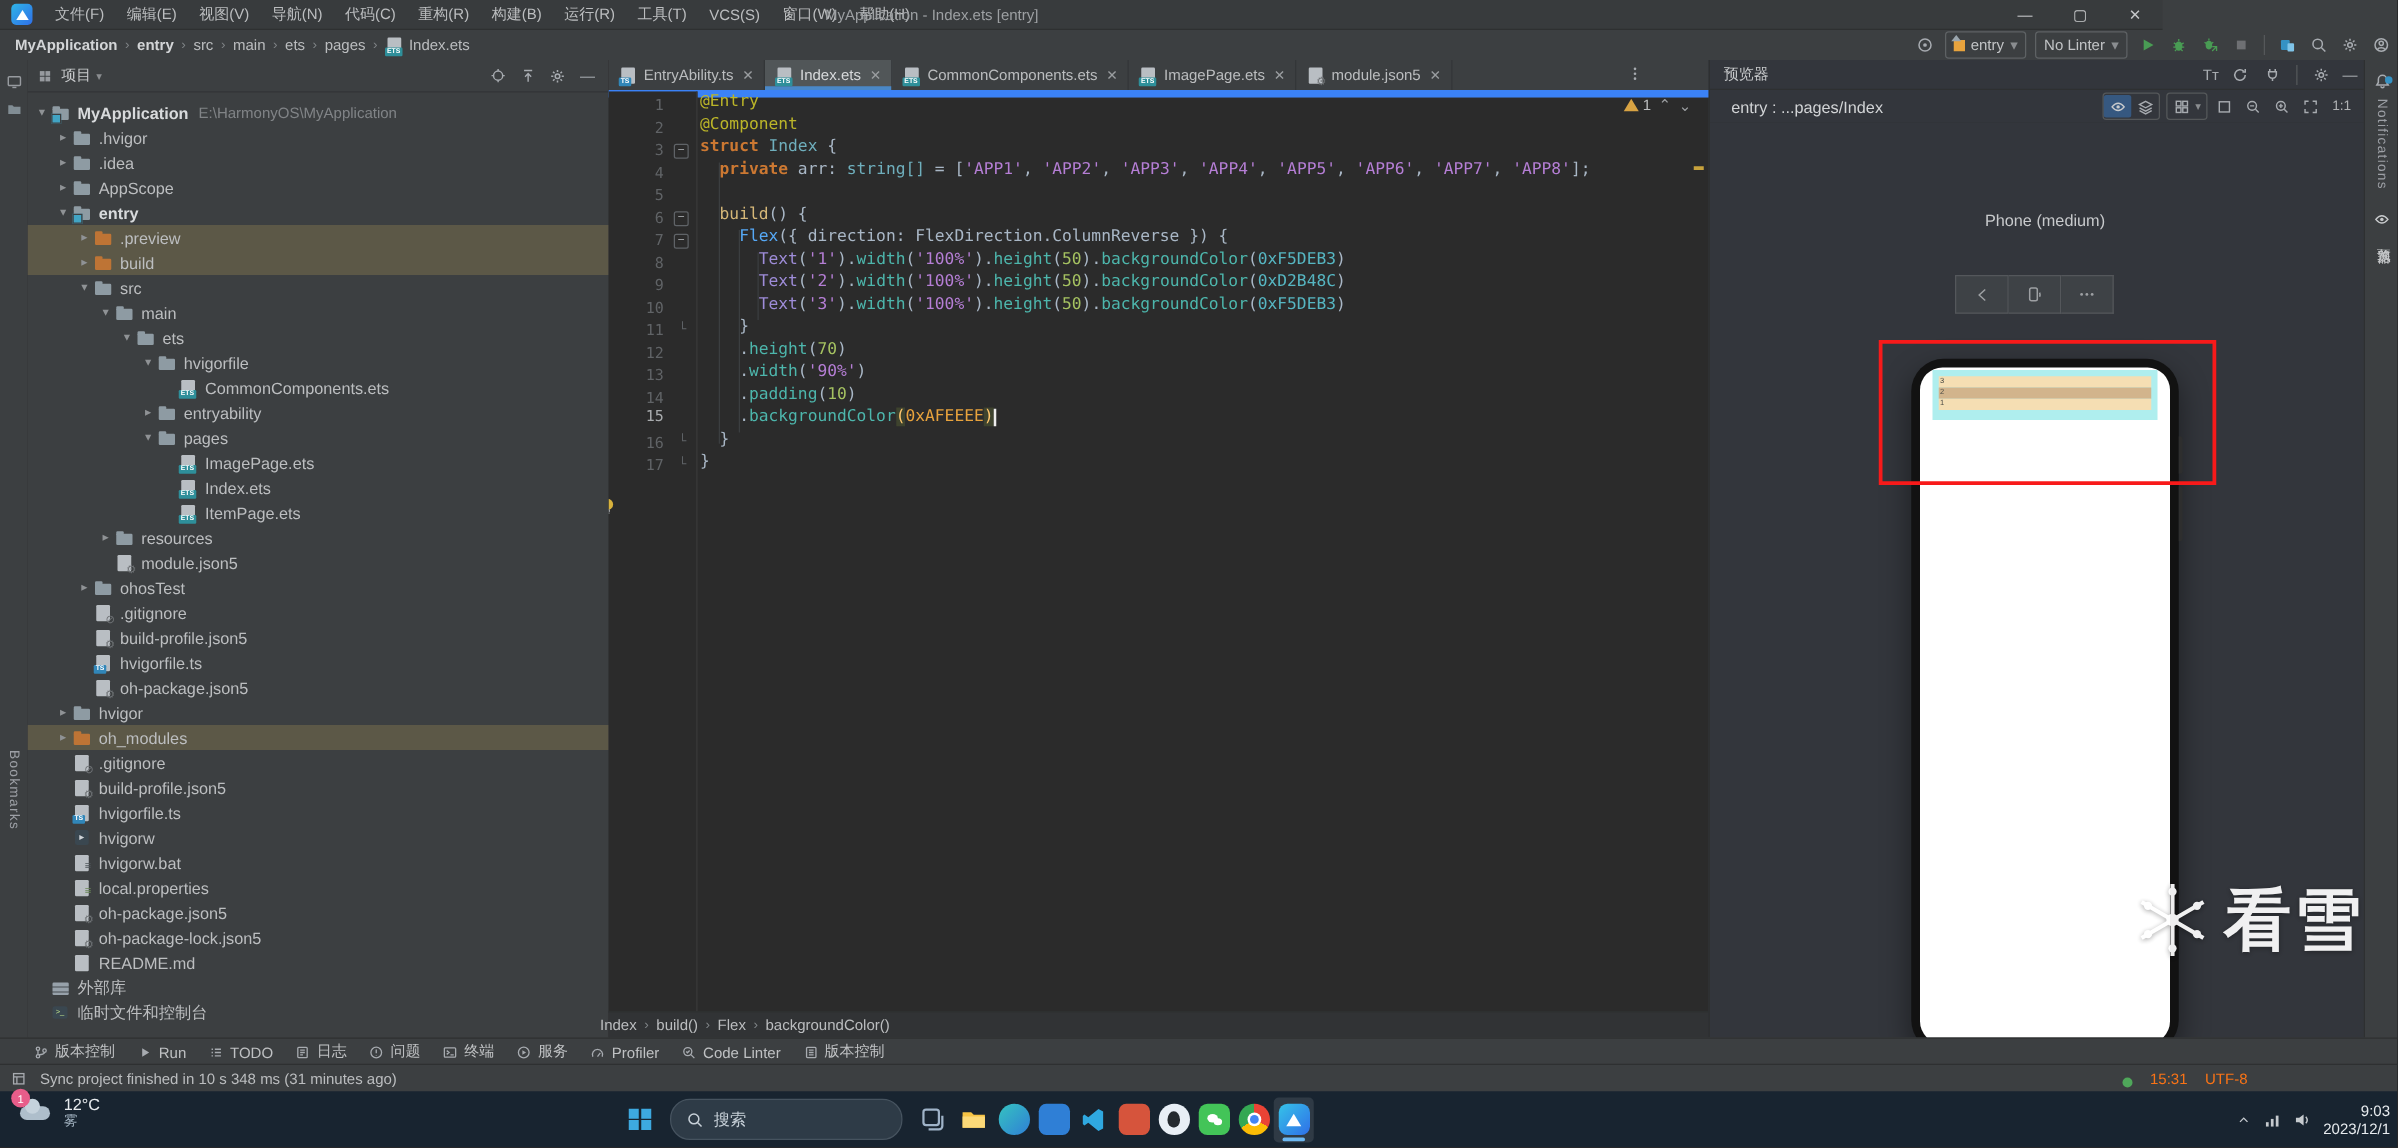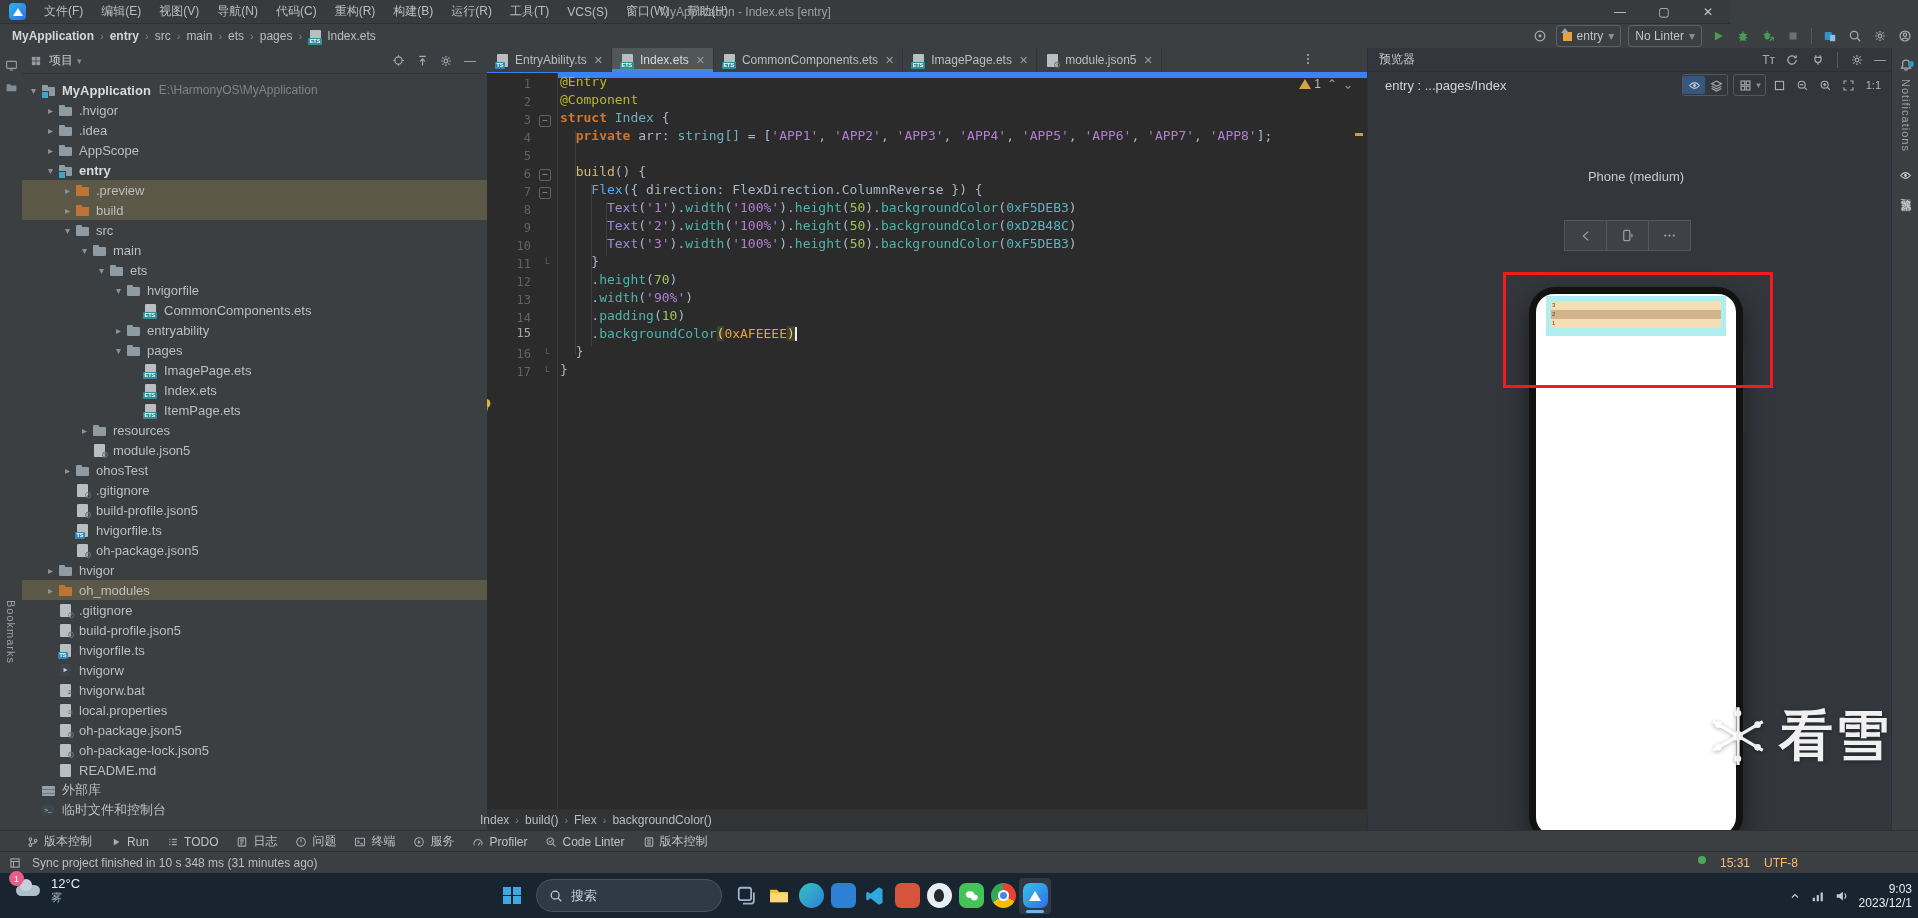--- a/index.html
+++ b/index.html
@@ -131,21 +131,21 @@
 
   
   #rightstrip .tabv{display:flex;flex-direction:column;align-items:center;gap:5px;padding-top:8px;}
   .belldot{position:absolute;width:6px;height:6px;border-radius:50%;background:#3592C4;margin-left:10px;margin-top:-2px;}
 
   
   #bottombar{position:absolute;left:0;top:830px;width:1918px;height:21px;background:#3C3F41;border-top:1px solid #2E3031;display:flex;align-items:center;}
   .bb-item{display:flex;align-items:center;gap:5px;padding:0 9px;height:21px;color:#BFC1C3;font-size:12px;}
   #statusbar{position:absolute;left:0;top:851px;width:1918px;height:22px;background:#3C3F41;border-top:1px solid #2E3031;display:flex;align-items:center;}
   #status-msg{margin-left:8px;color:#BBBDBF;font-size:12px;}
-  #status-right{position:absolute;right:120px;display:flex;align-items:flex-start;gap:14px;color:#fdba74;}
+  #status-right{position:absolute;right:120px;display:flex;align-items:flex-end;gap:14px;color:#f97316;}
   .gdot{width:8px;height:8px;border-radius:50%;background:#4FA75A;}
 
   
   #taskbar{position:absolute;left:0;top:873px;width:1918px;height:45px;background:#182430;display:flex;align-items:center;}
   #weather{position:absolute;left:14px;top:2px;display:flex;align-items:center;gap:7px;}
   #wicon{position:relative;width:30px;height:30px;}
   .cloud{position:absolute;left:2px;top:10px;width:24px;height:11px;background:#AEBECB;border-radius:7px;}
   .cloud::before{content:"";position:absolute;left:4px;top:-6px;width:12px;height:12px;background:#C5D2DC;border-radius:50%;}
   .wbadge{position:absolute;left:-5px;top:-4px;width:15px;height:15px;border-radius:50%;background:#E85D8A;color:#fff;
     font-size:9px;display:flex;align-items:center;justify-content:center;z-index:2;}

